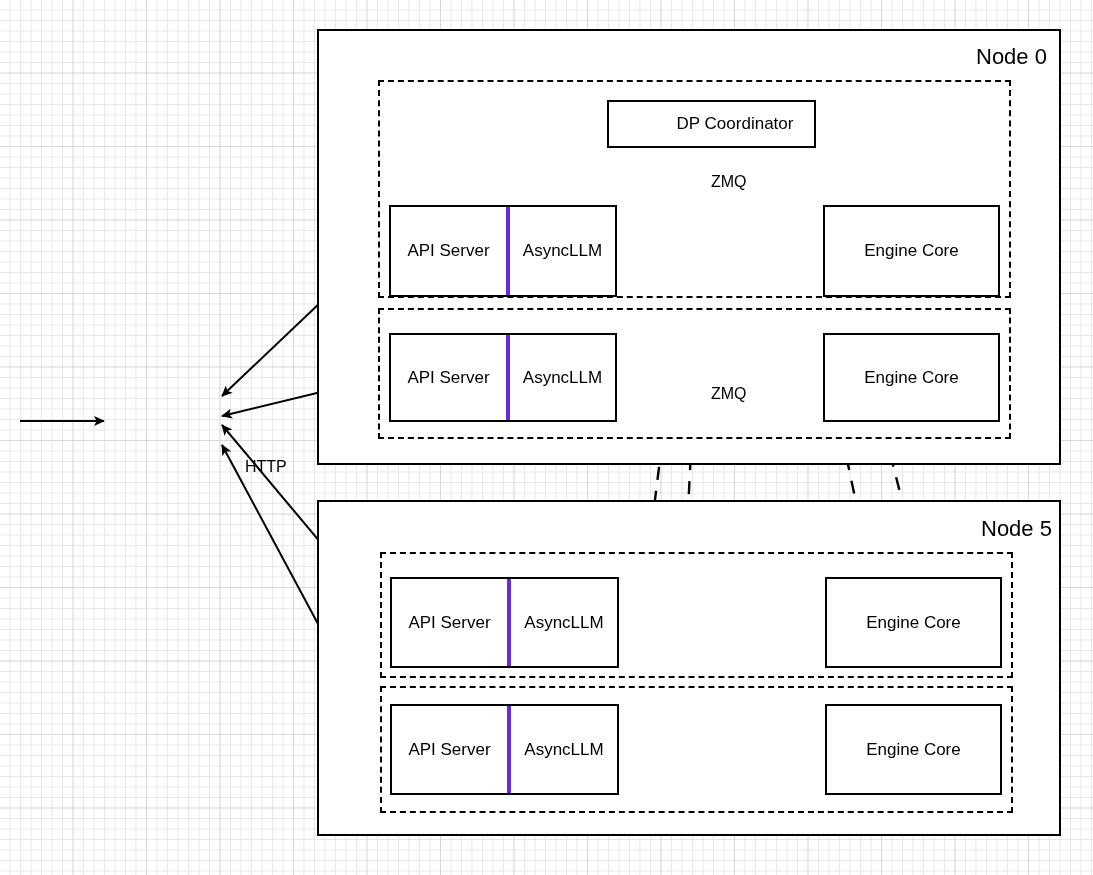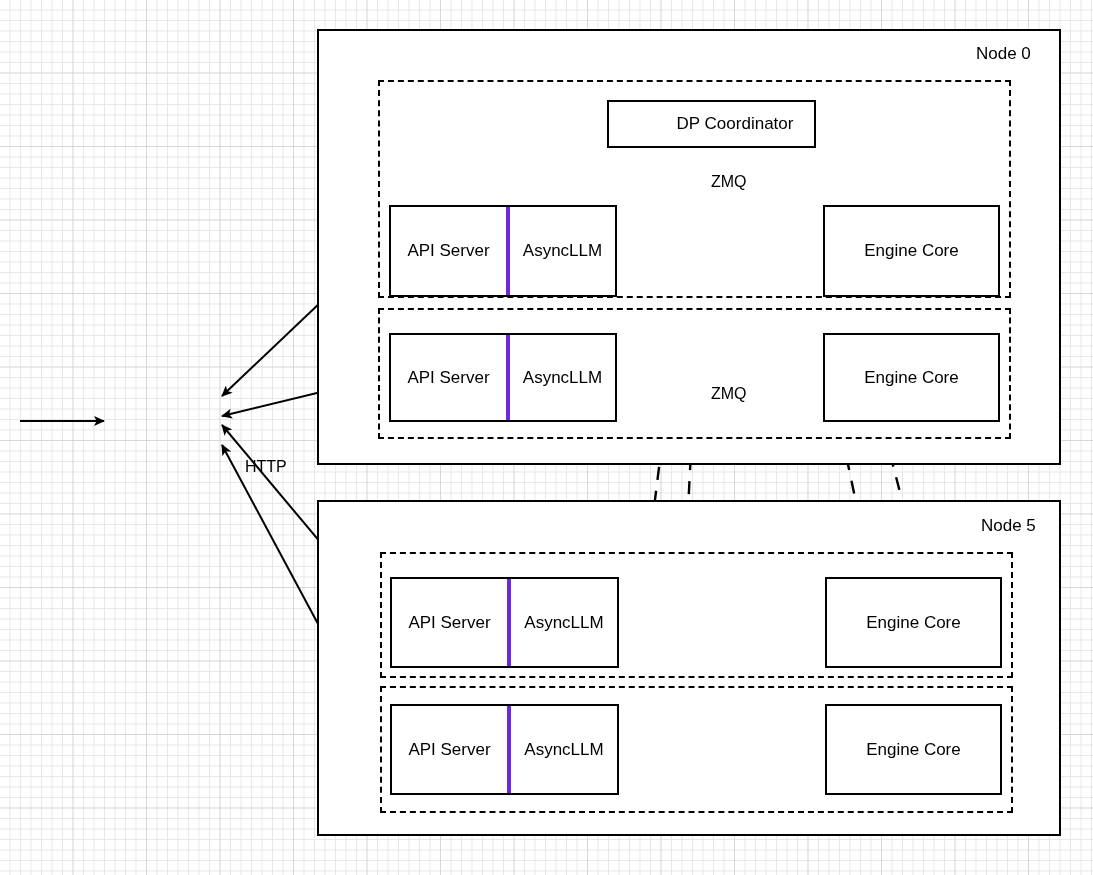--- a/index.html
+++ b/index.html
@@ -30,21 +30,21 @@
     pointer-events: none;
   }
   .node-box {
     position: absolute;
     border: 2px solid #000000;
     background: #ffffff;
     box-sizing: border-box;
   }
   .node-label {
     position: absolute;
-    font-size: 17px;
+    font-size: 22px;
     color: #000000;
     white-space: nowrap;
   }
   .group-box {
     position: absolute;
     border: 2px dashed #000000;
     background: transparent;
     box-sizing: border-box;
   }
   .unit {

